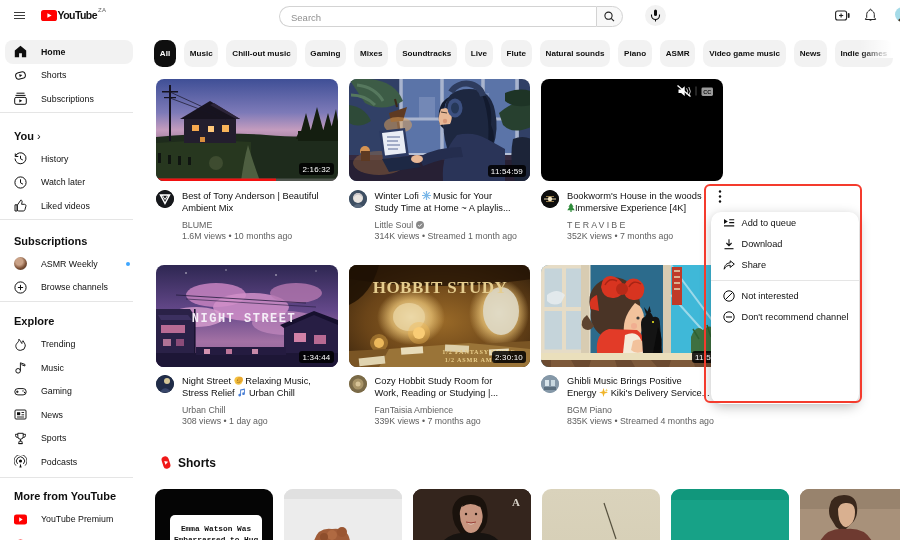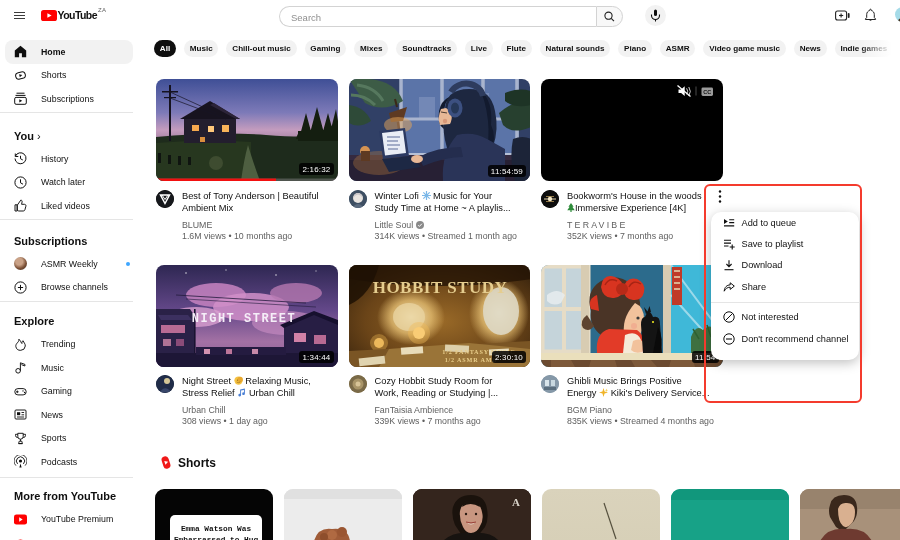--- a/index.html
+++ b/index.html
@@ -27,36 +27,36 @@
 .srow { position:absolute; left:5px; width:128px; height:24px; display:flex; align-items:center; }
 .srow .ic { width:13px; height:13px; margin-left:9px; flex:none; display:flex; align-items:center; justify-content:center; }
 .srow .lb { margin-left:14px; font-size:8.8px; color:#0f0f0f; white-space:nowrap; }
 .srow.active { background:#f2f2f2; border-radius:8px; }
 .srow.active .lb { font-weight:bold; }
 .shead { position:absolute; left:14px; font-size:11px; font-weight:bold; color:#0f0f0f; white-space:nowrap; }
 .sdiv { position:absolute; left:0; width:133px; height:1px; background:#e5e5e5; }
 
 
 #chips { left:154px; top:39.5px; height:17px; display:flex; gap:8px; }
-.chip { height:17px; border-radius:8.5px; background:#f2f2f2; color:#0f0f0f;
+.chip { height:27px; border-radius:8.5px; background:#f2f2f2; color:#0f0f0f;
   font-size:8.1px; font-weight:bold; display:flex; align-items:center; padding:0 5.8px; white-space:nowrap; }
 .chip.on { background:#0f0f0f; color:#fff; }
 #chipfade { left:860px; top:38px; width:40px; height:20px;
   background:linear-gradient(90deg, rgba(255,255,255,0), #fff 80%); }
 
 
 .thumb { position:absolute; width:181.5px; height:102px; border-radius:8px; overflow:hidden; }
 .dur { position:absolute; background:rgba(0,0,0,0.85); color:#fff; font-size:8px; font-weight:normal;
   padding:1.5px 3px; border-radius:3px; letter-spacing:0.2px; }
 .avat { position:absolute; width:18px; height:18px; border-radius:50%; overflow:hidden; }
 .title { position:absolute; font-size:9.3px; font-weight:normal; line-height:12.7px; color:#0f0f0f; white-space:nowrap; }
 .meta { position:absolute; font-size:8.8px; color:#606060; line-height:11px; }
 
 
-#menucard { left:711px; top:212px; width:148px; height:148px; background:#fff; border-radius:10px;
+#menucard { left:711px; top:212px; width:148px; height:192px; background:#fff; border-radius:10px;
   box-shadow:0 3px 12px rgba(0,0,0,0.25); z-index:40; }
 .mitem { height:21.4px; display:flex; align-items:center; }
 .mitem .mi { width:12px; height:12px; margin-left:12px; flex:none; }
 .mitem .ml { margin-left:6.5px; font-size:9.2px; color:#0f0f0f; white-space:nowrap; }
 #msep { height:1px; background:#e5e5e5; margin:4px 0; }
 #redbox { left:703.5px; top:183.5px; width:158px; height:219px; border:2.5px solid #f43b2d;
   border-radius:6px; z-index:50; }
 #kebab { left:716px; top:188px; z-index:41; }
 
 
@@ -613,27 +613,20 @@
 <div class="abs" id="menucard">
   <div class="mitem">
     <svg class="mi" viewBox="0 0 12 12">
         <path d="M1 2 L1 7 L4.8 4.5 Z" fill="#0f0f0f"></path>
         <path d="M6.2 2.7 H11.2 M6.2 5.6 H11.2 M1 8.9 H11.2" stroke="#0f0f0f" stroke-width="1.1"></path>
       </svg>
     <span class="ml">Add to queue</span>
   </div>
   <div class="mitem">
     <svg class="mi" viewBox="0 0 12 12">
-        <path d="M1 2.2 H8 M1 5.1 H8 M1 8 H5.5" stroke="#0f0f0f" stroke-width="1.1"></path>
-        <path d="M9.2 6.5 V11.5 M6.7 9 H11.7" stroke="#0f0f0f" stroke-width="1.1"></path>
-      </svg>
-    <span class="ml">Save to playlist</span>
-  </div>
-  <div class="mitem">
-    <svg class="mi" viewBox="0 0 12 12">
         <path d="M6 1.2 V7.2 M3.4 5 L6 7.6 L8.6 5" fill="none" stroke="#0f0f0f" stroke-width="1.1"></path>
         <path d="M1.5 10.7 H10.5" stroke="#0f0f0f" stroke-width="1.1"></path>
       </svg>
     <span class="ml">Download</span>
   </div>
   <div class="mitem">
     <svg class="mi" viewBox="0 0 12 12">
         <path d="M7.2 1.8 L11.3 5.1 L7.2 8.4 V6.2 C4.4 6.2 2.6 7.6 1.2 10.2 C1.4 6.4 3.8 3.9 7.2 3.9 Z" fill="none" stroke="#0f0f0f" stroke-width="1"></path>
       </svg>
     <span class="ml">Share</span>

